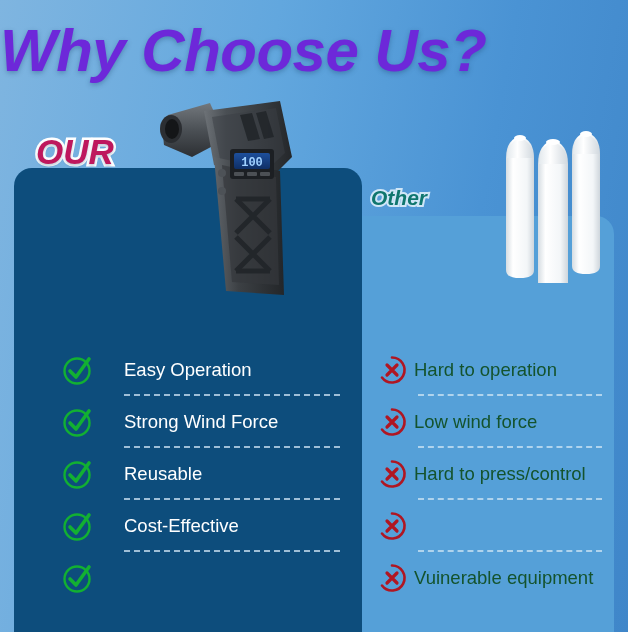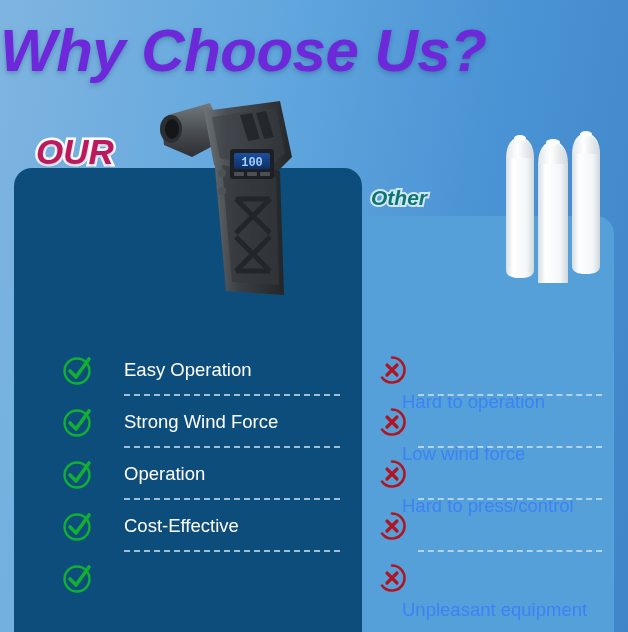--- a/index.html
+++ b/index.html
@@ -60,21 +60,21 @@
     width:32px;height:32px;
   }
   .list-left .icon{left:48px;}
   .list-right .icon{left:14px;}
 
   .row .label{
     position:absolute;top:50%;transform:translateY(-50%);
     font-size:18.5px;white-space:nowrap;
   }
   .list-left .label{left:110px;color:#ffffff;}
-  .list-right .label{left:40px;color:#3b82f6;margin-top:32px;}
+  .list-right .label{left:52px;color:#14532d;}
 
   .row .sep{
     position:absolute;bottom:0;height:0;
     border-top:2px dashed #cfe3f2;opacity:.85;
   }
   .list-left .sep{left:110px;right:22px;border-top-color:#b9d4e8;}
   .list-right .sep{left:56px;right:12px;border-top-color:#cfe6f5;opacity:.75;}
 
   
   .blower{position:absolute;left:152px;top:95px;width:180px;height:215px;}
@@ -214,21 +214,21 @@
       <span class="sep"></span>
     </div>
 
     <div class="row">
       <span class="icon">
         <svg width="32" height="32" viewBox="0 0 32 32">
           <circle cx="15" cy="17" r="12.5" fill="none" stroke="#12b032" stroke-width="2.4"></circle>
           <path d="M8 17 L14 23 L27 5" fill="none" stroke="#12b032" stroke-width="3.6" stroke-linecap="round" stroke-linejoin="round"></path>
         </svg>
       </span>
-      <span class="label">Operation</span>
+      <span class="label">Reusable</span>
       <span class="sep"></span>
     </div>
 
     <div class="row">
       <span class="icon">
         <svg width="32" height="32" viewBox="0 0 32 32">
           <circle cx="15" cy="17" r="12.5" fill="none" stroke="#12b032" stroke-width="2.4"></circle>
           <path d="M8 17 L14 23 L27 5" fill="none" stroke="#12b032" stroke-width="3.6" stroke-linecap="round" stroke-linejoin="round"></path>
         </svg>
       </span>
@@ -293,19 +293,19 @@
       <span class="sep"></span>
     </div>
 
     <div class="row last">
       <span class="icon">
         <svg width="32" height="32" viewBox="0 0 32 32">
           <path d="M16 3.5 a12.5 12.5 0 1 1 -10 20" fill="none" stroke="#b01622" stroke-width="2.6" stroke-linecap="round"></path>
           <path d="M11 11 L21 21 M21 11 L11 21" fill="none" stroke="#b01622" stroke-width="3.2" stroke-linecap="round"></path>
         </svg>
       </span>
-      <span class="label">Unpleasant equipment</span>
+      <span class="label">Vuinerable equipment</span>
 
     </div>
 
   </div>
 
 </div>
 
 </body></html>

